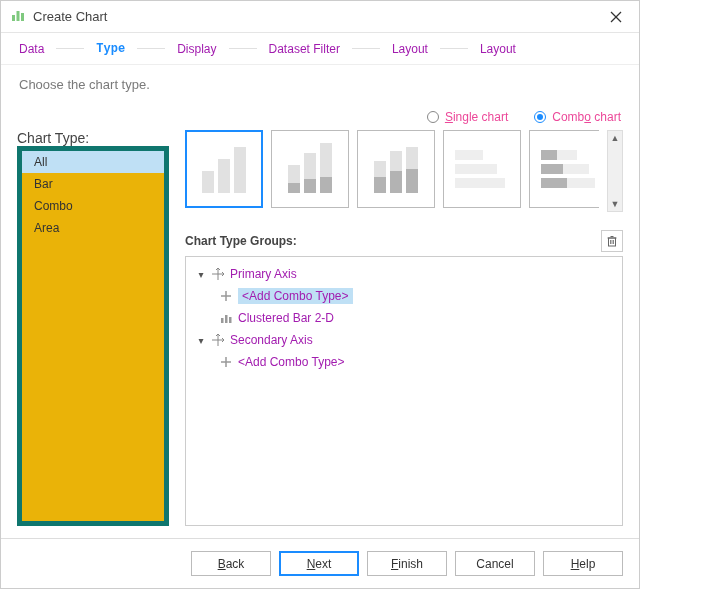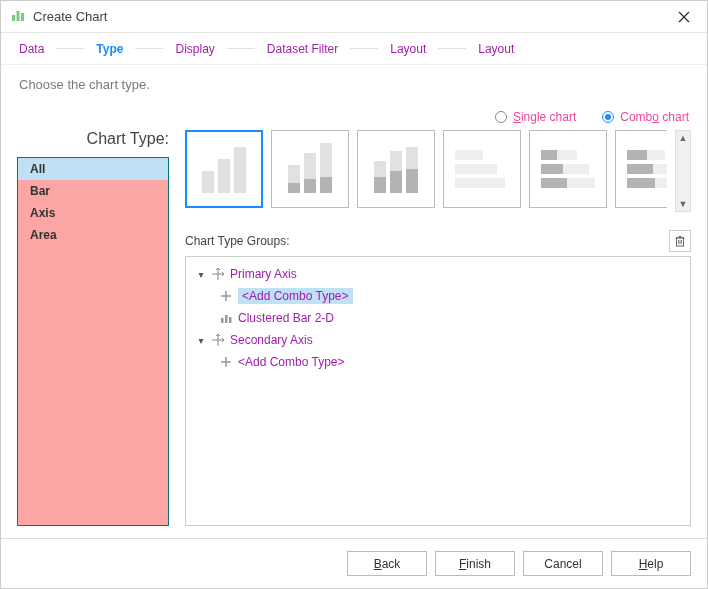--- a/index.html
+++ b/index.html
@@ -1,47 +1,47 @@
 <!DOCTYPE html>
 <html><head>
 <meta charset="utf-8">
 <style>
 * { box-sizing: border-box; margin: 0; padding: 0; }
 body { font-family: "Segoe UI", Tahoma, sans-serif; font-size: 12px; color: #333; background: #fff; }
-.window { width: 708px; height: 589px; border: 1px solid #ccc; background: #fff; display: flex; flex-direction: column; }
+.window { width: 640px; height: 589px; border: 1px solid #ccc; background: #fff; display: flex; flex-direction: column; }
 .titlebar { height: 32px; display: flex; align-items: center; padding: 0 10px; border-bottom: 1px solid #e5e5e5; }
 .title-icon { margin-right: 8px; }
 .title-text { font-size: 13px; color: #444; flex: 1; }
 .close-btn { width: 26px; height: 26px; display: flex; align-items: center; justify-content: center; cursor: default; font-size: 14px; color: #333; }
 .steps { height: 32px; display: flex; align-items: center; padding: 0 14px; gap: 8px; border-bottom: 1px solid #eee; }
 .step { color: #a21caf; font-size: 12px; padding: 2px 4px; cursor: default; }
-.step.active { color: #1a8cff; font-weight: 600; }
+.step.active { color: #1a8cff; font-weight: 600; font-family: Liberation Mono, monospace; }
 .step-sep { flex: 0 0 28px; height: 1px; background: #e0e0e0; }
 .subtitle { padding: 12px 18px; color: #7a7a7a; font-size: 13px; }
 .radio-row { display: flex; justify-content: flex-end; align-items: center; padding: 6px 18px 6px 0; gap: 26px; }
 .radio-opt { display: flex; align-items: center; gap: 6px; color: #ec4899; cursor: default; }
 .radio { width: 12px; height: 12px; border: 1px solid #888; border-radius: 50%; display: flex; align-items: center; justify-content: center; }
 .radio.checked { border-color: #1a8cff; }
 .radio.checked::after { content: ""; width: 6px; height: 6px; background: #1a8cff; border-radius: 50%; }
 .radio-label { }
 .radio-label .u { text-decoration: underline; }
 .main { flex: 1; display: flex; padding: 0 16px 12px 16px; gap: 16px; overflow: hidden; }
 .left-col { width: 152px; display: flex; flex-direction: column; }
-.col-label { font-size: 16px; color: #444; margin-bottom: 9px; text-align: right; }
-.left-list { flex: 1; border: 1px solid #0f766e; background: #fca5a5; overflow: auto; font-weight: bold; }
+.col-label { font-size: 14px; color: #444; margin-bottom: 0; }
+.left-list { flex: 1; border: 5px solid #0f766e; background: #eab308; overflow: auto; }
 .left-item { padding: 4px 12px; cursor: default; }
 .left-item.selected { background: #bfe0f5; }
 .right-col { flex: 1; display: flex; flex-direction: column; min-width: 0; }
 .thumb-row { display: flex; gap: 8px; height: 82px; position: relative; }
 .thumb-scroll { display:flex; gap:8px; flex:1; overflow:hidden; }
 .thumb { width: 78px; height: 78px; border: 1px solid #bbb; background: #fff; display: flex; align-items: center; justify-content: center; cursor: default; flex: 0 0 auto; }
 .thumb.selected { border: 2px solid #1a8cff; }
 .vscroll { width: 16px; background: #f0f0f0; border: 1px solid #ddd; display: flex; flex-direction: column; align-items: center; justify-content: space-between; padding: 2px 0; }
 .vscroll .arrow { font-size: 9px; color: #666; cursor: default; }
-.groups-header { display: flex; align-items: center; justify-content: space-between; margin-top: 18px; margin-bottom: 4px; }
+.groups-header { display: flex; align-items: center; justify-content: space-between; margin-top: 18px; margin-bottom: 4px; font-weight: bold; }
 .groups-label { color: #444; }
 .delete-btn { width: 22px; height: 22px; border: 1px solid #ccc; display: flex; align-items: center; justify-content: center; cursor: default; }
 .tree { flex: 1; border: 1px solid #ccc; background: #fff; padding: 6px 4px; overflow: auto; }
 .tree-row { display: flex; align-items: center; height: 22px; padding-left: 6px; gap: 4px; cursor: default; }
 .tree-row.indent1 { padding-left: 28px; text-align: right; }
 .tree-row.selected .tree-text { background: #bfe0f5; padding: 1px 4px; }
 .caret { width: 10px; display: inline-flex; align-items: center; justify-content: center; font-size: 10px; color: #555; }
 .tree-icon { width: 16px; height: 16px; display: flex; align-items: center; justify-content: center; }
 .tree-text { color: #a21caf; }
 .footer { border-top: 1px solid #ddd; height: 50px; display: flex; align-items: center; justify-content: flex-end; padding: 0 16px; gap: 8px; }
@@ -107,21 +107,21 @@
       <span class="radio-label"><span>Comb</span><span class="u">o</span> chart</span>
     </span>
   </div>
 
   <div class="main">
     <div class="left-col">
       <div class="col-label">Chart Type:</div>
       <div class="left-list">
         <div class="left-item selected">All</div>
         <div class="left-item">Bar</div>
-        <div class="left-item">Axis</div>
+        <div class="left-item">Combo</div>
         <div class="left-item">Area</div>
       </div>
     </div>
 
     <div class="right-col">
       <div class="thumb-row">
         <div class="thumb-scroll">
           <div class="thumb selected">
             <div class="bars">
                 <div class="bar" style="height:22px"></div>
@@ -275,20 +275,23 @@
           <span class="tree-text">&lt;Add Combo Type&gt;</span>
         </div>
       </div>
     </div>
   </div>
 
   <div class="footer">
     <div class="btn">
         <span><span class="u">B</span><span>ack</span></span>
       </div>
+    <div class="btn primary">
+        <span><span class="u">N</span><span>ext</span></span>
+      </div>
     <div class="btn">
         <span><span class="u">F</span><span>inish</span></span>
       </div>
     <div class="btn">
         <span>Cancel</span>
       </div>
     <div class="btn">
         <span><span class="u">H</span><span>elp</span></span>
       </div>
   </div>

